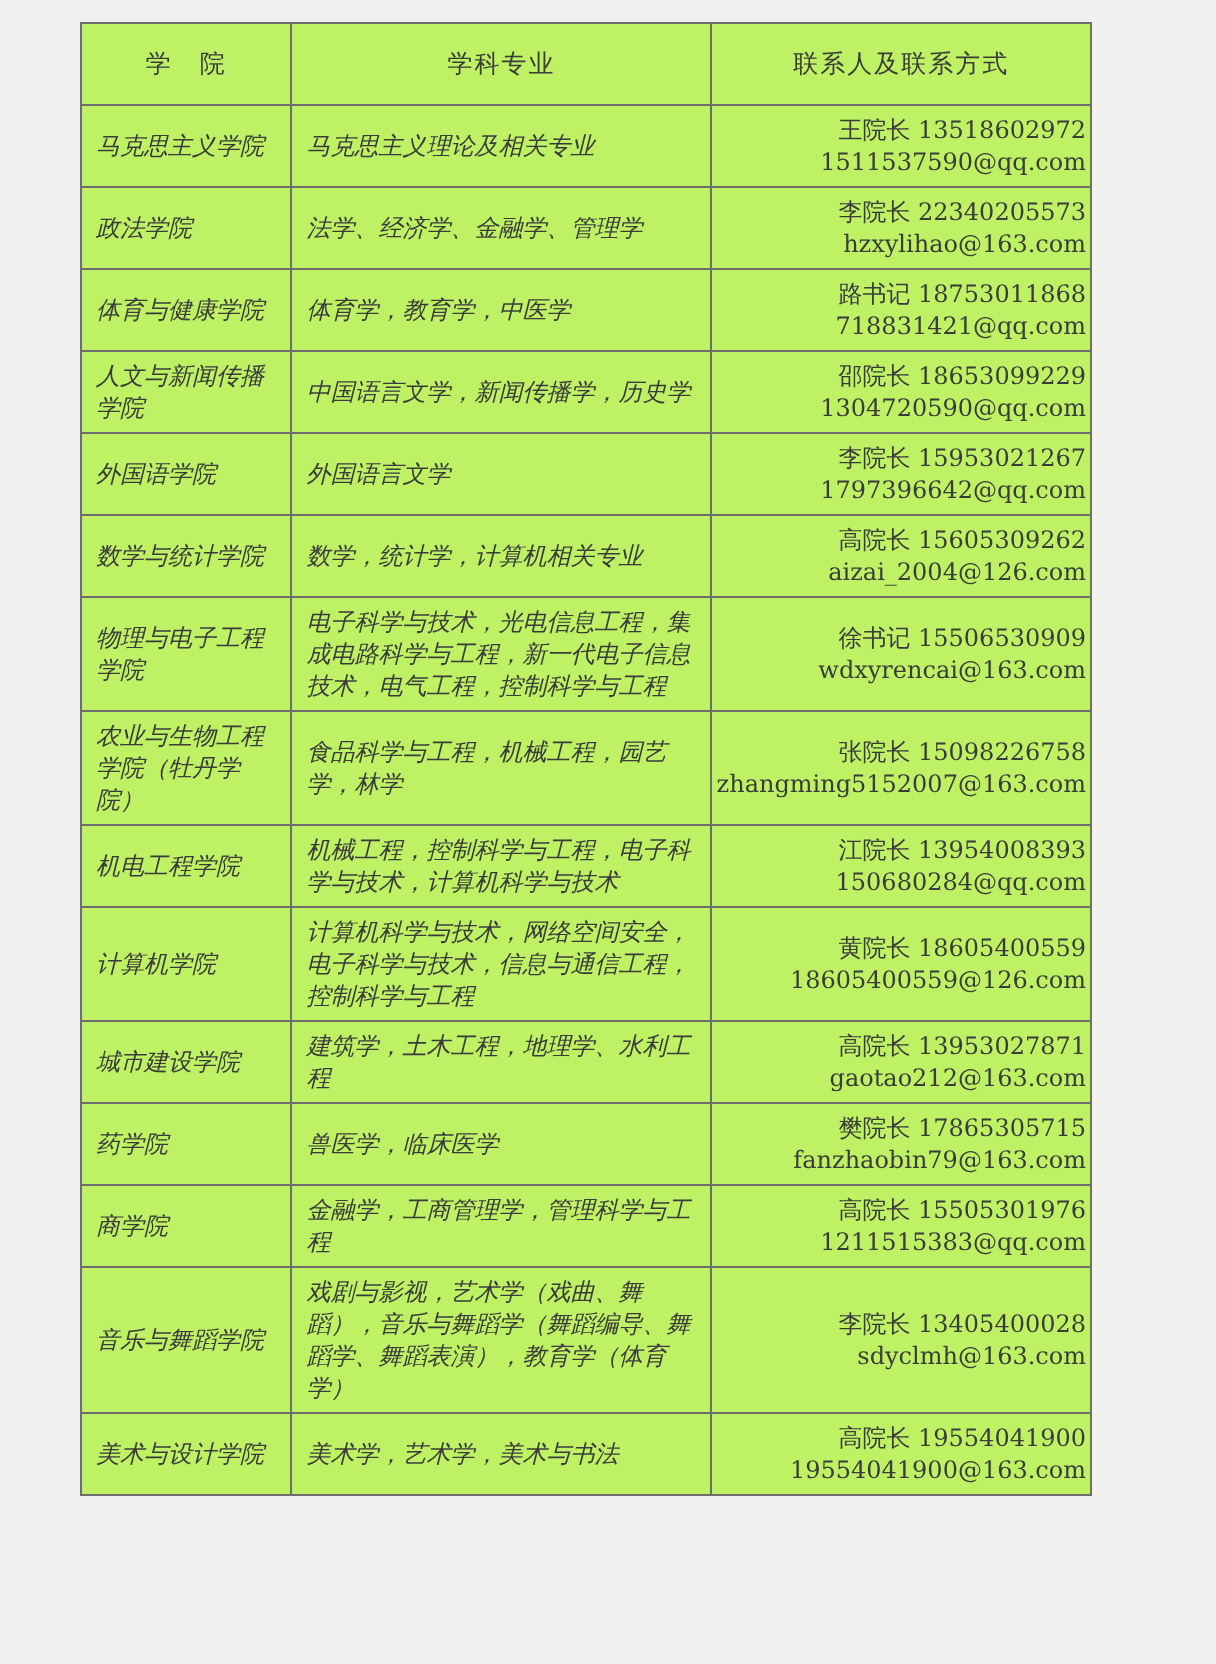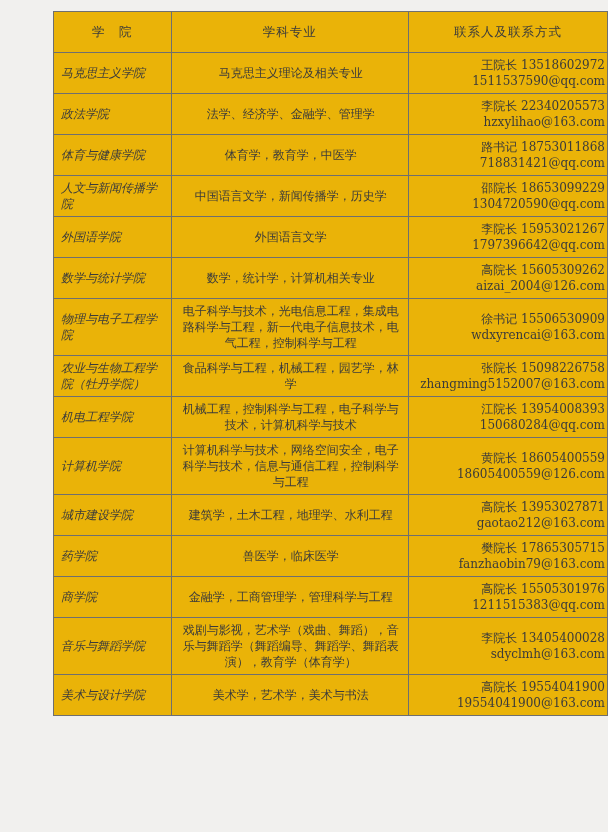--- a/index.html
+++ b/index.html
@@ -10,26 +10,26 @@
     width: 608px;
     height: 832px;
     background: #f1f0ee;
     font-family: "DejaVu Serif", "Liberation Serif", serif;
     color: #3b3b3b;
     position: relative;
     overflow: hidden;
   }
   table.contact-table {
     position: absolute;
-    left: 53px;
+    left: 40px;
     top: 11px;
-    width: 555px;
+    width: 506px;
     border-collapse: collapse;
     border: 1px solid #5d5d5d;
-    background: #eab308;
+    background: #bef264;
   }
   th, td {
     border: 1px solid #6f6f6f;
     font-size: 12px;
     font-weight: normal;
     line-height: 16px;
     vertical-align: middle;
   }
   th {
     height: 38px;
@@ -37,21 +37,22 @@
     font-size: 12.5px;
     letter-spacing: 1px;
   }
   td.college-cell {
     padding: 4px 5px 4px 7px;
     text-align: left;
     font-style: italic;
   }
   td.majors-cell {
     padding: 4px 5px 4px 7px;
-    text-align: center;
+    text-align: left;
+    font-style: italic;
   }
   td.contact-cell {
     padding: 4px 2px;
     text-align: right;
   }
   td.contact-cell .contact-line {
     white-space: nowrap;
   }
   col.c1 { width: 112px; }
   col.c2 { width: 226px; }

